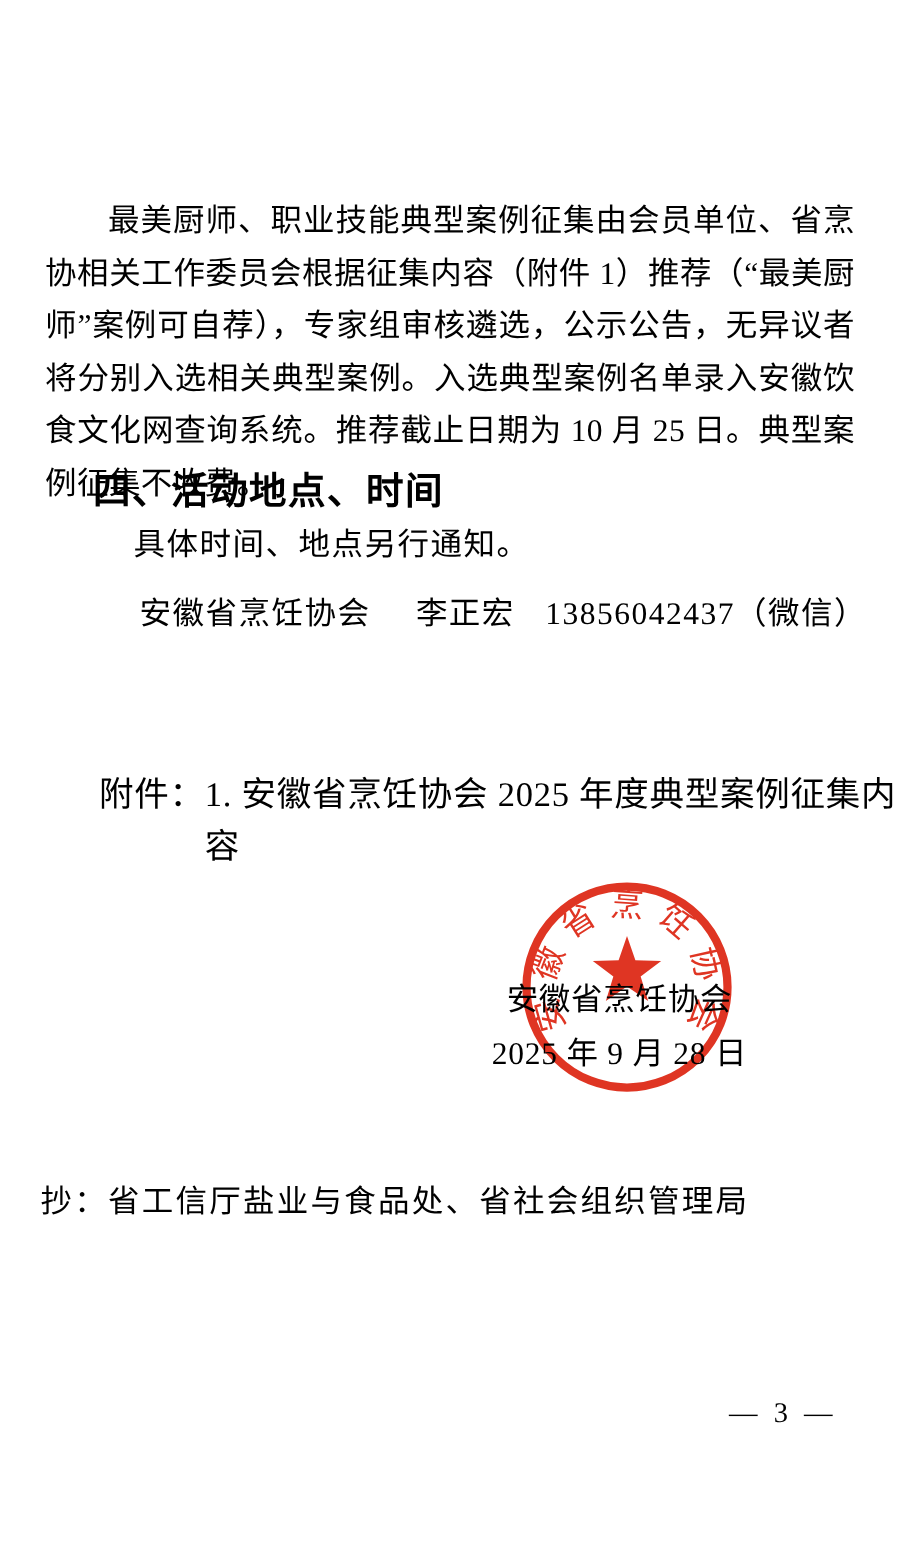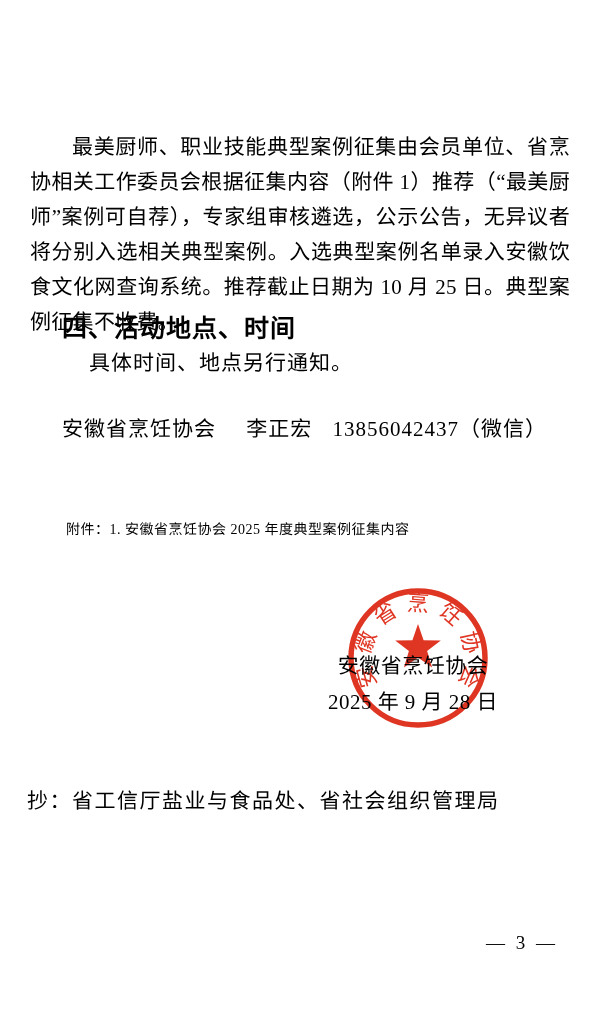--- a/index.html
+++ b/index.html
@@ -42,21 +42,21 @@
     font-size: 21px; line-height: 35px;
     letter-spacing: 1px;
     white-space: nowrap;
   }
   .contact-row .c-org  { margin-right: 24px; }
   .contact-row .c-name { margin-right: 14px; }
 
   .attachments {
     top: 512px; left: 66px;
     display: flex;
-    font-size: 14px; line-height: 35px;
+    font-size: 23px; line-height: 35px;
     letter-spacing: 0.5px;
   }
   .attachments .att-label { white-space: nowrap; }
   .attachments .att-items { display: flex; flex-direction: column; }
 
   .sig-block {
     left: 299px; width: 228px;
     text-align: center;
     font-size: 21px; line-height: 30px;
     letter-spacing: 0.5px;
@@ -87,21 +87,21 @@
 <body>
 
 <div class="page">
 
   <div class="abs para1">最美厨师、职业技能典型案例征集由会员单位、省烹协相关工作委员会根据征集内容（附件 1）推荐（“最美厨师”案例可自荐），专家组审核遴选，公示公告，无异议者将分别入选相关典型案例。入选典型案例名单录入安徽饮食文化网查询系统。推荐截止日期为 10 月 25 日。典型案例征集不收费。</div>
 
   <div class="abs sec-heading" style="top:311px;">四、活动地点、时间</div>
   <div class="abs sec-body" style="top:346px;">具体时间、地点另行通知。</div>
 
 
-  <div class="abs contact-row" style="top:412px;">
+  <div class="abs contact-row" style="top:392px;margin-left:31px;">
     <span class="c-org">安徽省烹饪协会</span>
     <span class="c-name">李正宏</span>
     <span class="c-phone">13856042437（微信）</span>
   </div>
 
   <div class="abs attachments">
     <span class="att-label">附件：</span>
     <span class="att-items">
       <span>1. 安徽省烹饪协会 2025 年度典型案例征集内容</span>
     </span>

